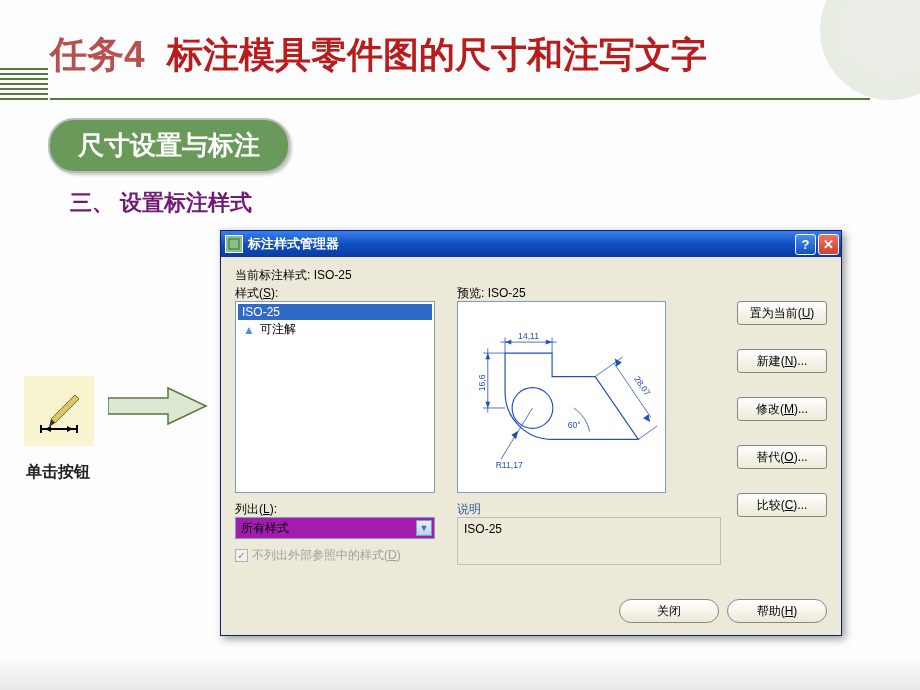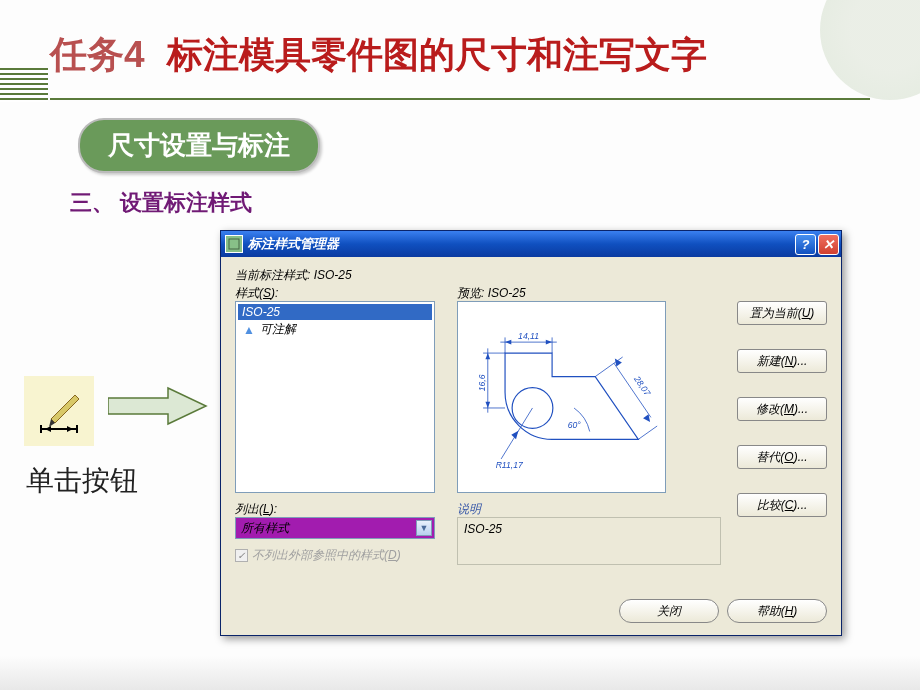--- a/index.html
+++ b/index.html
@@ -42,21 +42,21 @@
       color: #b85050;
     }
     .header-title {
       font-size: 36px;
       font-weight: bold;
       color: #b91c1c;
       margin-left: 18px;
     }
     .pill {
       position: absolute;
-      top: 118px; left: 78px;
+      top: 118px; left: 48px;
       background: #6a9a5a;
       color: #fff;
       font-size: 26px;
       font-weight: bold;
       padding: 8px 28px;
       border-radius: 26px;
       border: 2px solid #bbb;
       box-shadow: 2px 2px 3px rgba(0,0,0,0.2);
     }
     .subheading {
@@ -74,39 +74,38 @@
       display: flex;
       align-items: center;
       justify-content: center;
     }
     .dim-icon-svg {
       width: 48px; height: 48px;
     }
     .click-btn-label {
       position: absolute;
       top: 462px; left: 26px;
-      font-size: 28px;
-      font-weight: normal;
+      font-size: 16px;
+      font-weight: bold;
       color: #222;
     }
     .arrow {
       position: absolute;
       top: 386px; left: 108px;
       width: 100px; height: 40px;
     }
     .dialog {
       position: absolute;
       top: 230px; left: 220px;
       width: 622px; height: 406px;
       background: #ece9d8;
       border: 1px solid #0a246a;
       box-shadow: 3px 3px 8px rgba(0,0,0,0.4);
       font-family: Tahoma, SimSun, sans-serif;
       font-size: 12px;
-      font-style: italic;
     }
     .titlebar {
       height: 26px;
       background: linear-gradient(to bottom, #3a80f0 0%, #1050c0 50%, #0a3aa0 100%);
       display: flex;
       align-items: center;
       padding: 0 2px 0 4px;
       color: #fff;
     }
     .titlebar-icon {

